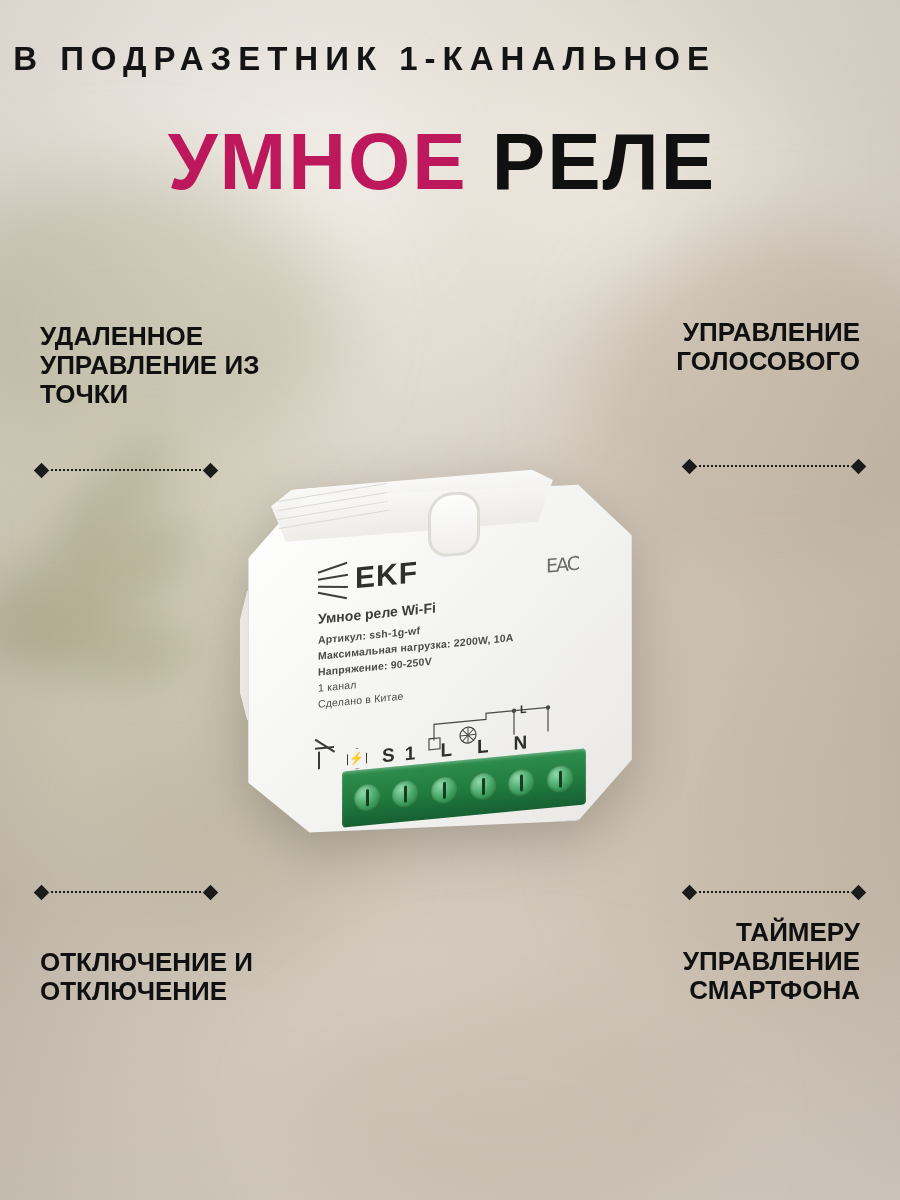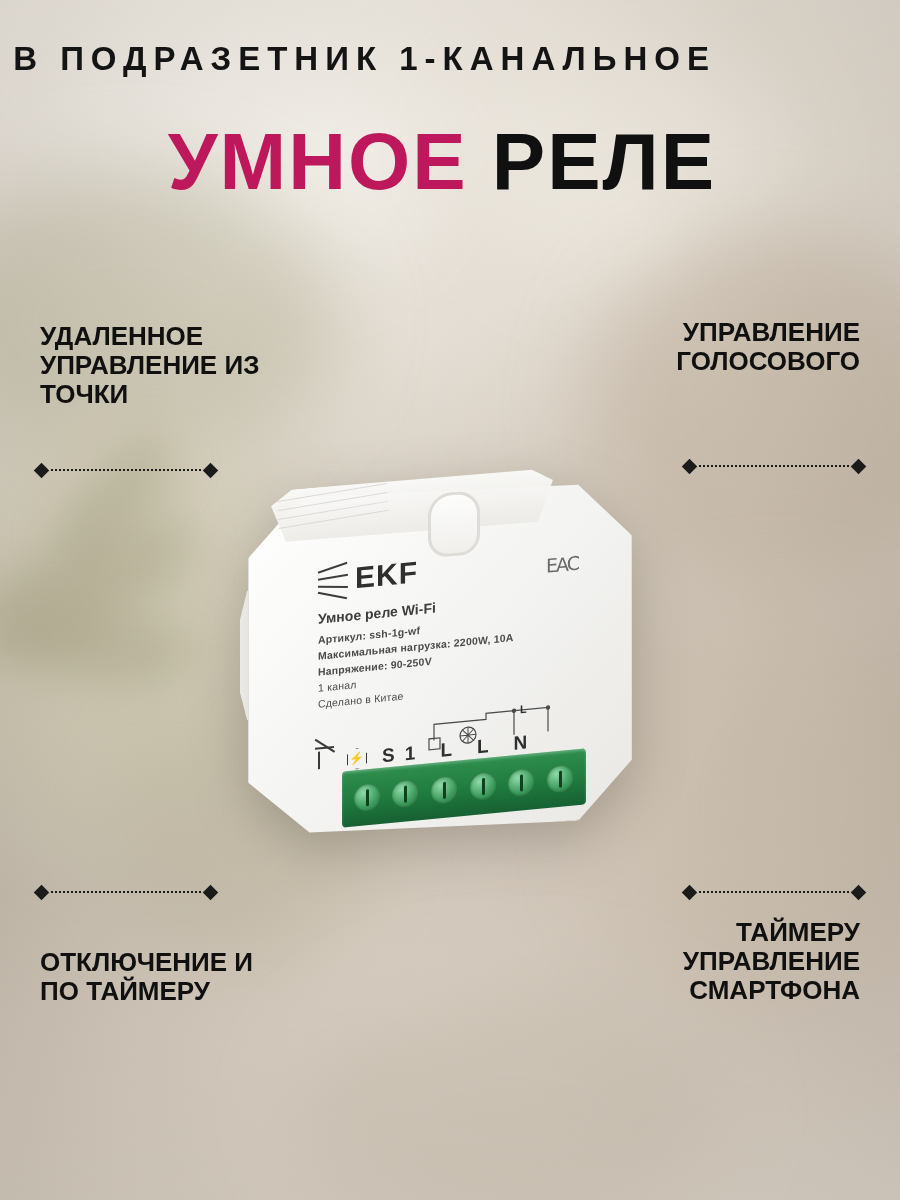--- a/index.html
+++ b/index.html
@@ -404,21 +404,21 @@
     <span class="dia"></span>
   </div>
 
   <div class="dotline dl-bl">
     <span class="dia"></span>
     <span class="dash"></span>
     <span class="dia"></span>
   </div>
   <div class="feature f-bl">
     <span class="ln b">ОТКЛЮЧЕНИЕ И</span>
-    <span class="ln r">ПО ТАЙМЕРУ</span>
+    <span class="ln b">ОТКЛЮЧЕНИЕ</span>
   </div>
 
   <div class="dotline dl-br">
     <span class="dia"></span>
     <span class="dash"></span>
     <span class="dia"></span>
   </div>
   <div class="feature f-br">
     <span class="ln r">ТАЙМЕРУ</span>
     <span class="ln b">УПРАВЛЕНИЕ</span>

